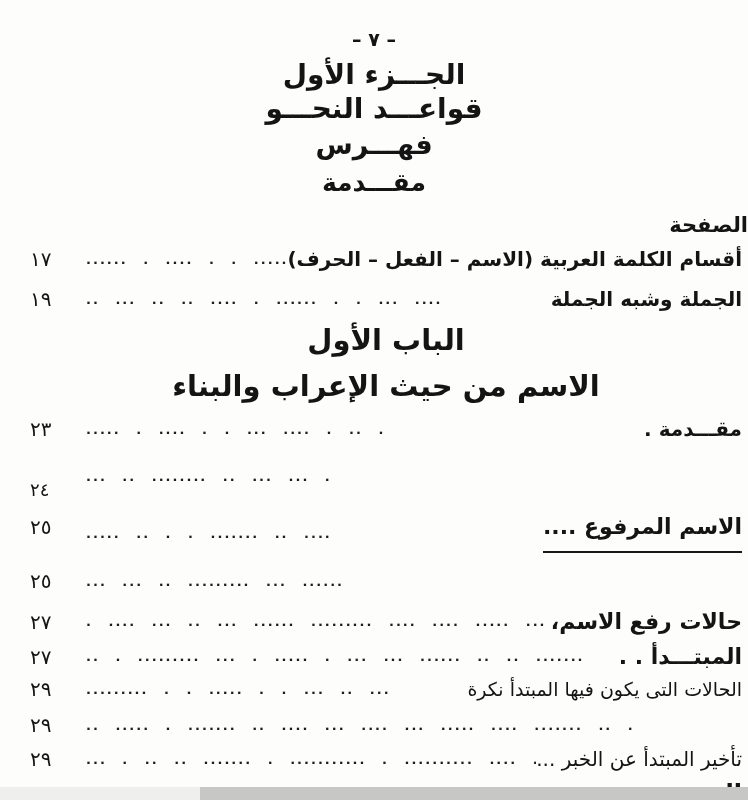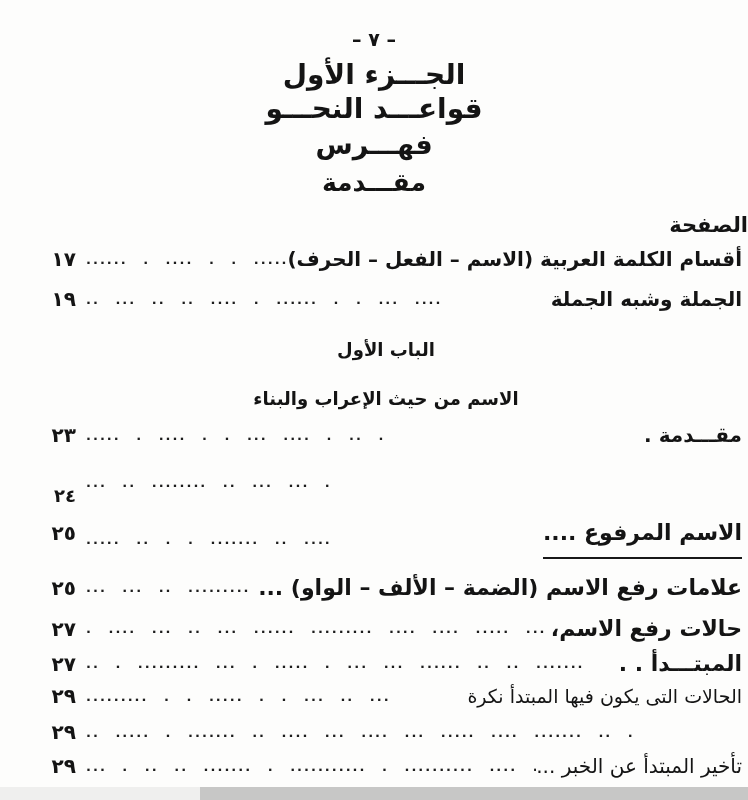--- a/index.html
+++ b/index.html
@@ -26,23 +26,23 @@
   .t{white-space:nowrap;font-size:20px;font-weight:700;}
   .t-big{font-size:25px;}
   .t-med{font-size:22px;}
   .t-light{font-weight:400;font-size:19px;}
   .u{border-bottom:2.5px solid #181818;padding-bottom:12px;}
   .leader{
     flex:1 1 auto;overflow:hidden;white-space:nowrap;direction:ltr;
     text-align:left;font-size:13px;font-weight:700;letter-spacing:2px;
     word-spacing:9px;padding:0 10px;align-self:center;color:#1c1c1c;
   }
-  .num{min-width:46px;text-align:right;font-size:20px;font-weight:700;white-space:nowrap;}
+  .num{min-width:46px;text-align:left;font-size:20px;font-weight:400;white-space:nowrap;}
   .num-big{font-size:18px;margin-top:26px;}
-  .sec{margin-top:28px;font-size:18px;}
+  .sec{margin-top:12px;font-size:29px;}
   .mt8{margin-top:8px;}  .mt10{margin-top:10px;} .mt12{margin-top:12px;}
   .mt14{margin-top:14px;} .mt16{margin-top:16px;}
   .scrollbar{position:absolute;bottom:0;left:0;width:748px;height:13px;z-index:5;}
   .sb-thumb{position:absolute;left:0;bottom:0;width:200px;height:13px;background:#efefee;}
   .sb-track{position:absolute;left:200px;bottom:0;width:548px;height:13px;background:#c7c7c6;}
 </style>
 </head>
 <body>
 
 <div class="page">
@@ -83,21 +83,20 @@
       <span class="num num-big">٢٤</span>
     </div>
 
     <div class="row mt14">
       <span class="t t-med u">الاسم المرفوع ....</span>
       <span class="leader">..... ..  . . ....... .. ....</span>
       <span class="num">٢٥</span>
     </div>
 
     <div class="row mt16">
-      <span class="t t-med">علامات رفع الاسم (الضمة – الألف – الواو) ...</span>
       <span class="leader">... ...  ..  .........  ... ......</span>
       <span class="num">٢٥</span>
     </div>
 
     <div class="row mt16">
       <span class="t t-med">حالات رفع الاسم،</span>
       <span class="leader">. .... ... .. ... ......   .........   .... ....  ..... ... ........ . ..</span>
       <span class="num">٢٧</span>
     </div>
 

